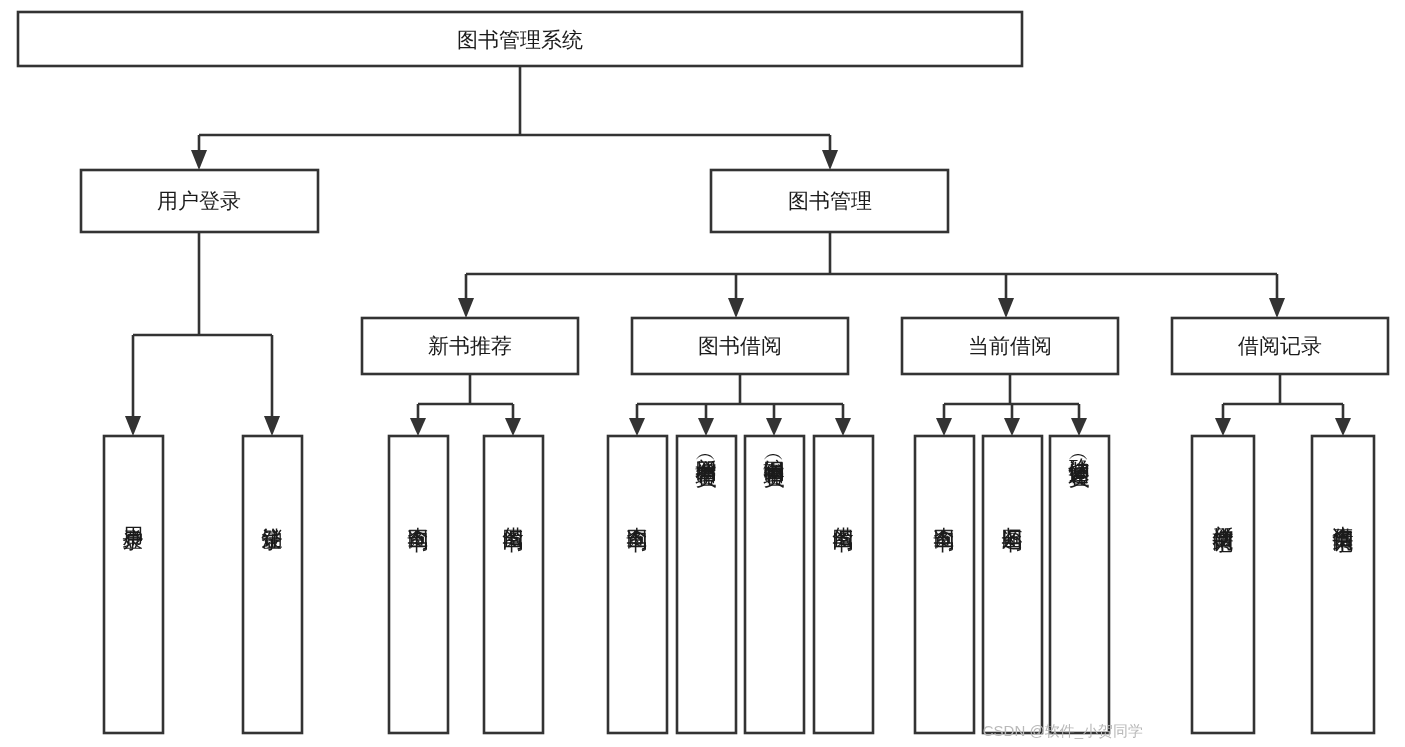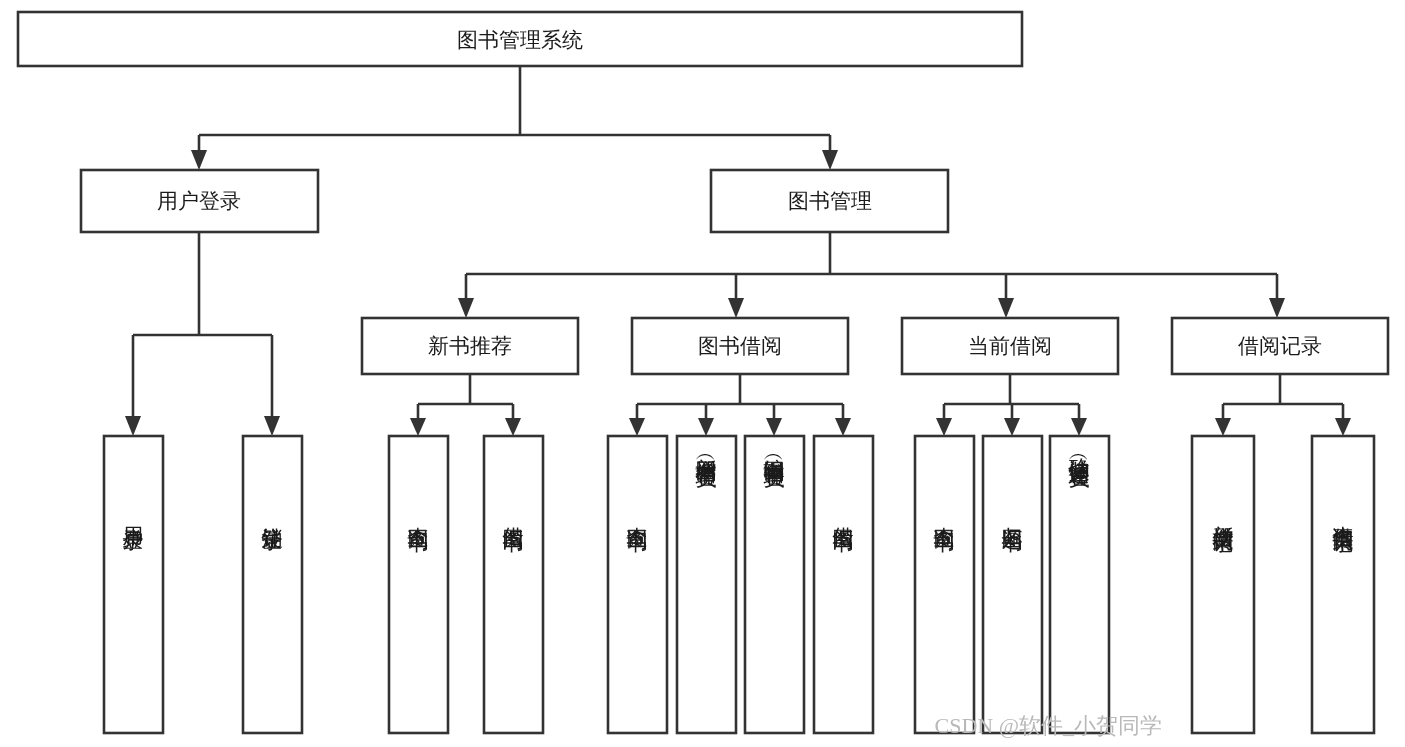--- a/index.html
+++ b/index.html
@@ -11,21 +11,20 @@
   body {
     width: 1405px;
     height: 747px;
     font-family: "DejaVu Sans", "Liberation Sans", sans-serif;
     overflow: hidden;
   }
   #diagram-root {
     position: relative;
     width: 1151px;
     height: 747px;
-    padding-left: 19px;
   }
   svg.diagram {
     position: absolute;
     top: 0;
     left: 0;
     width: 1405px;
     height: 747px;
   }
   .node-rect {
     fill: #ffffff;
@@ -54,22 +53,22 @@
     stroke-linecap: butt;
   }
   .arrow-head {
     fill: #333333;
     stroke: none;
   }
   .watermark {
     position: absolute;
     right: 8px;
     bottom: 6px;
-    font-family: Liberation Serif, serif;
-    font-size: 22px;
+    font-family: Liberation Sans, sans-serif;
+    font-size: 15px;
     color: #b9b9b9;
     white-space: nowrap;
     pointer-events: none;
     text-align: center;
   }
 </style>
 </head>
 <body>
 
 <div id="diagram-root">

